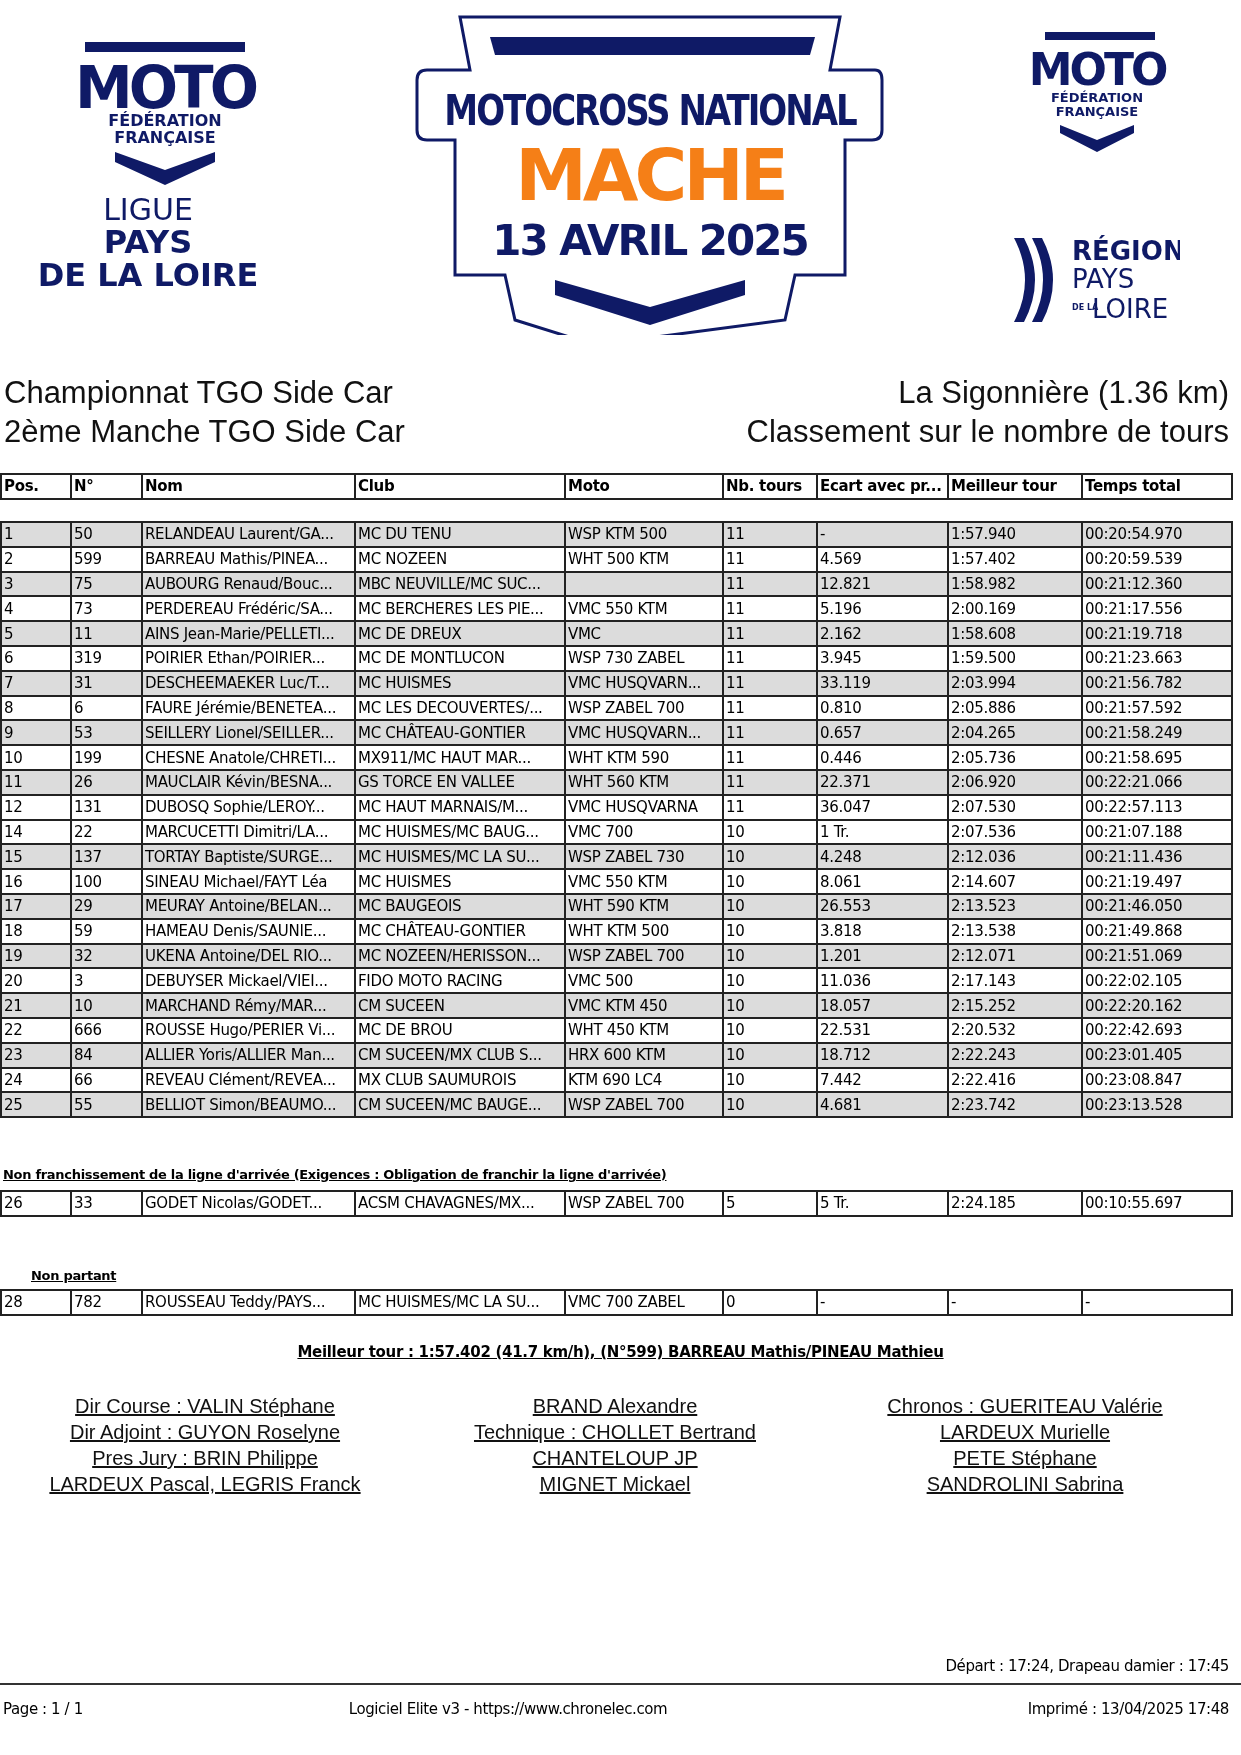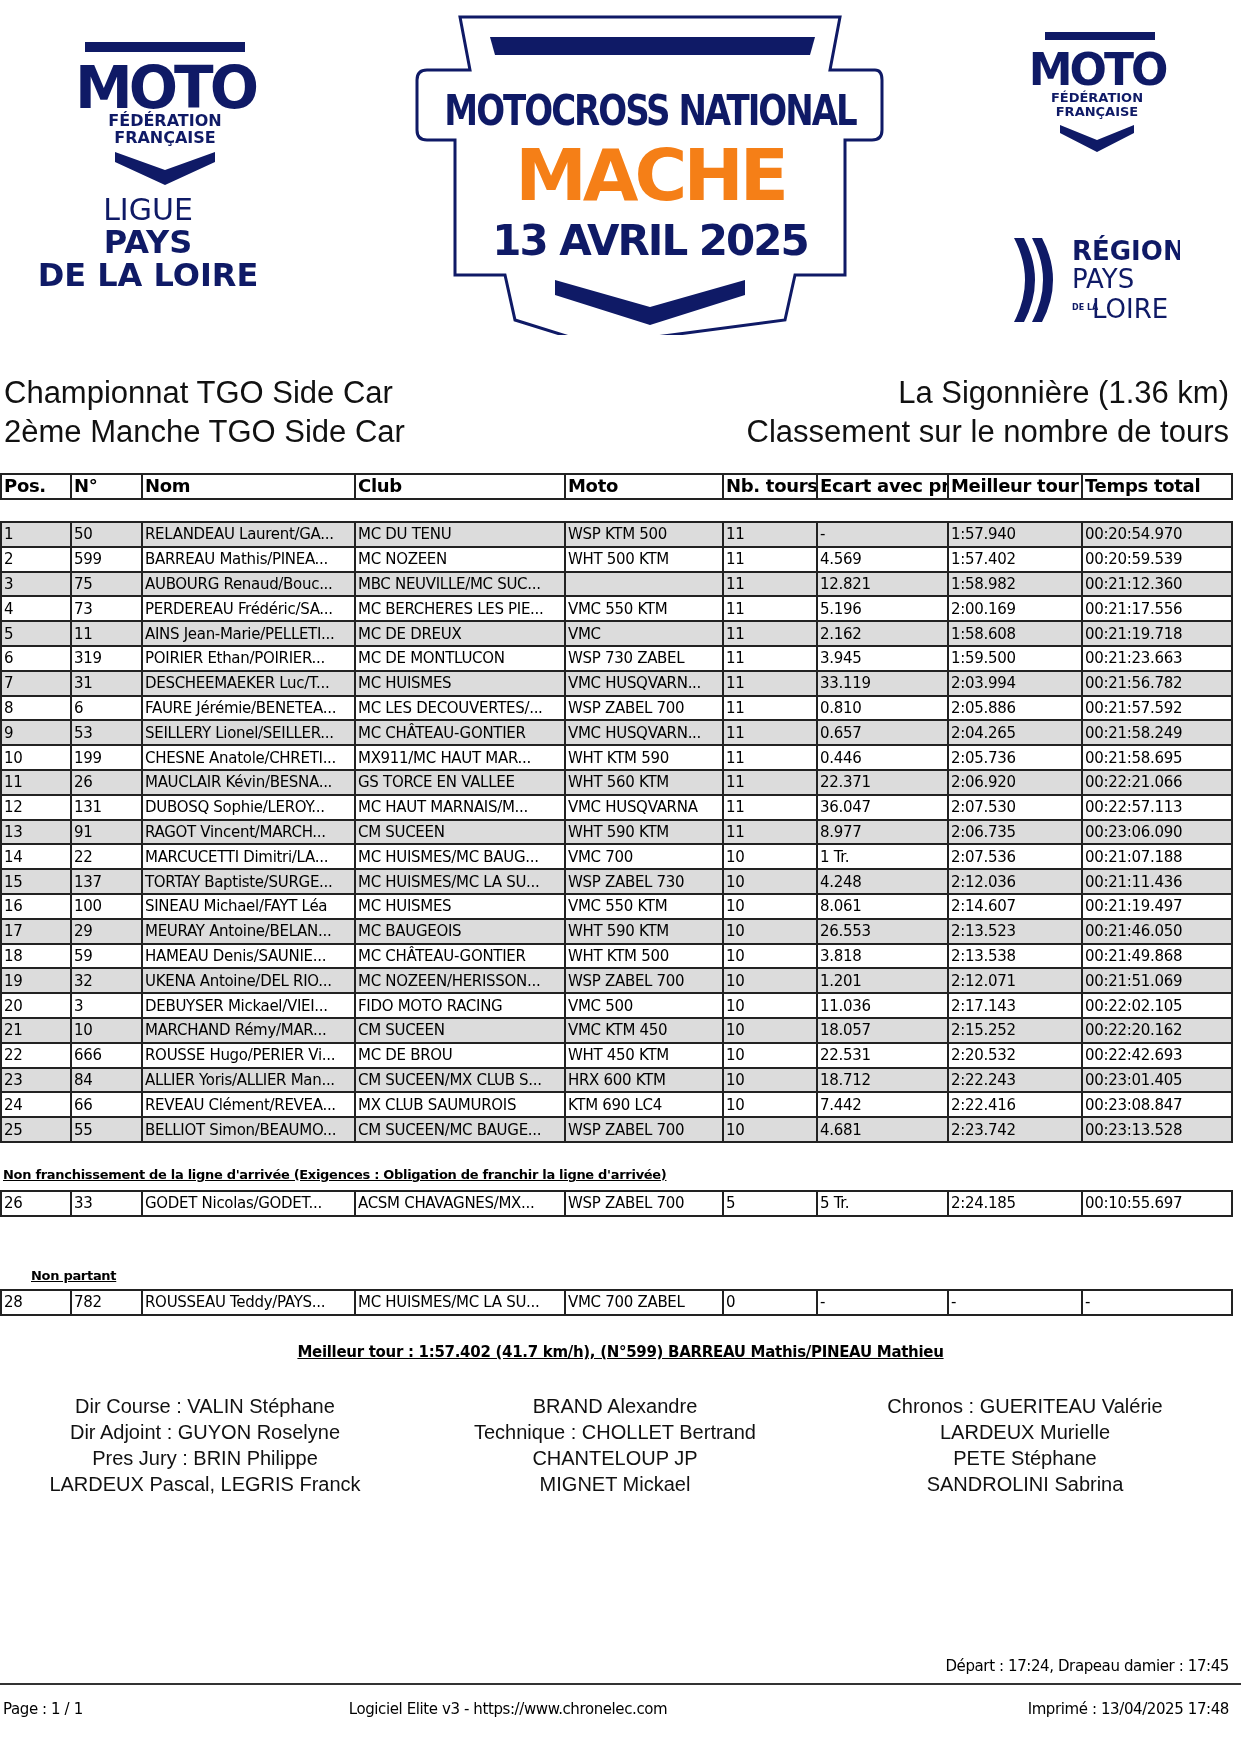--- a/index.html
+++ b/index.html
@@ -17,38 +17,38 @@
     .hdr-l1 { left: 4px; top: 375px; }
     .hdr-l2 { left: 4px; top: 414px; }
     .hdr-r1 { right: 12px; top: 375px; text-align: right; }
     .hdr-r2 { right: 12px; top: 414px; text-align: right; }
 
     
     .tbl { position: absolute; left: 0; width: 1231px; border-collapse: collapse; table-layout: fixed;
            font-family: "DejaVu Sans", sans-serif; font-size: 15px; }
     .tbl td, .tbl th { border: 2px solid #222; padding: 0 2px; height: 24.8px; white-space: nowrap; overflow: hidden;
                        text-align: left; vertical-align: middle; line-height: 20px; letter-spacing: -0.3px; }
-    .tbl th { font-weight: bold; font-size: 18px; }
+    .tbl th { font-weight: bold; font-size: 15px; }
     .tbl tr.shade td { background: #dcdcdc; }
     .head-tbl { top: 473px; }
     .main-tbl { top: 521px; }
     .dnf-tbl { top: 1190px; }
     .dns-tbl { top: 1289px; }
 
     .section-title { position: absolute; left: 3px; font-weight: bold; font-size: 13px; text-decoration: underline;
                      letter-spacing: -0.3px; white-space: nowrap; }
     .sec-dnf { top: 1167px; }
     .sec-dns { top: 1268px; margin-left: 28px; }
 
     .best-lap { position: absolute; left: 0; width: 1241px; top: 1343px; text-align: center; font-weight: bold;
                 font-size: 15px; text-decoration: underline; letter-spacing: -0.3px; white-space: nowrap; }
 
     
     .officials { position: absolute; top: 1393px; left: 0; width: 1241px; font-family: "Liberation Sans", sans-serif; font-size: 20px; color: #111; }
-    .off-col { position: absolute; top: 0; text-align: center; line-height: 26px; white-space: nowrap; }
+    .off-col { position: absolute; top: 0; text-align: center; line-height: 26px; white-space: nowrap; text-decoration: underline; }
     .off-col div { height: 26px; }
     .off-c1 { left: 25px; width: 360px; }
     .off-c2 { left: 435px; width: 360px; }
     .off-c3 { left: 845px; width: 360px; }
 
     
     .start-info { position: absolute; right: 12px; top: 1657px; font-size: 15px; letter-spacing: -0.4px; white-space: nowrap; }
     .footer-rule { position: absolute; left: 0; width: 1241px; top: 1683px; height: 2px; background: #333; }
     .foot { position: absolute; top: 1700px; font-size: 15px; letter-spacing: -0.4px; white-space: nowrap; }
     .foot-l { left: 3px; }
@@ -275,31 +275,20 @@
         <td>12</td>
         <td>131</td>
         <td>DUBOSQ  Sophie/LEROY...</td>
         <td>MC  HAUT  MARNAIS/M...</td>
         <td>VMC HUSQVARNA</td>
         <td>11</td>
         <td>36.047</td>
         <td>2:07.530</td>
         <td>00:22:57.113</td>
       </tr>
-      <tr class="shade">
-        <td>13</td>
-        <td>91</td>
-        <td>RAGOT  Vincent/MARCH...</td>
-        <td>CM SUCEEN</td>
-        <td>WHT 590 KTM</td>
-        <td>11</td>
-        <td>8.977</td>
-        <td>2:06.735</td>
-        <td>00:23:06.090</td>
-      </tr>
       <tr>
         <td>14</td>
         <td>22</td>
         <td>MARCUCETTI  Dimitri/LA...</td>
         <td>MC  HUISMES/MC  BAUG...</td>
         <td>VMC 700</td>
         <td>10</td>
         <td>1 Tr.</td>
         <td>2:07.536</td>
         <td>00:21:07.188</td>

